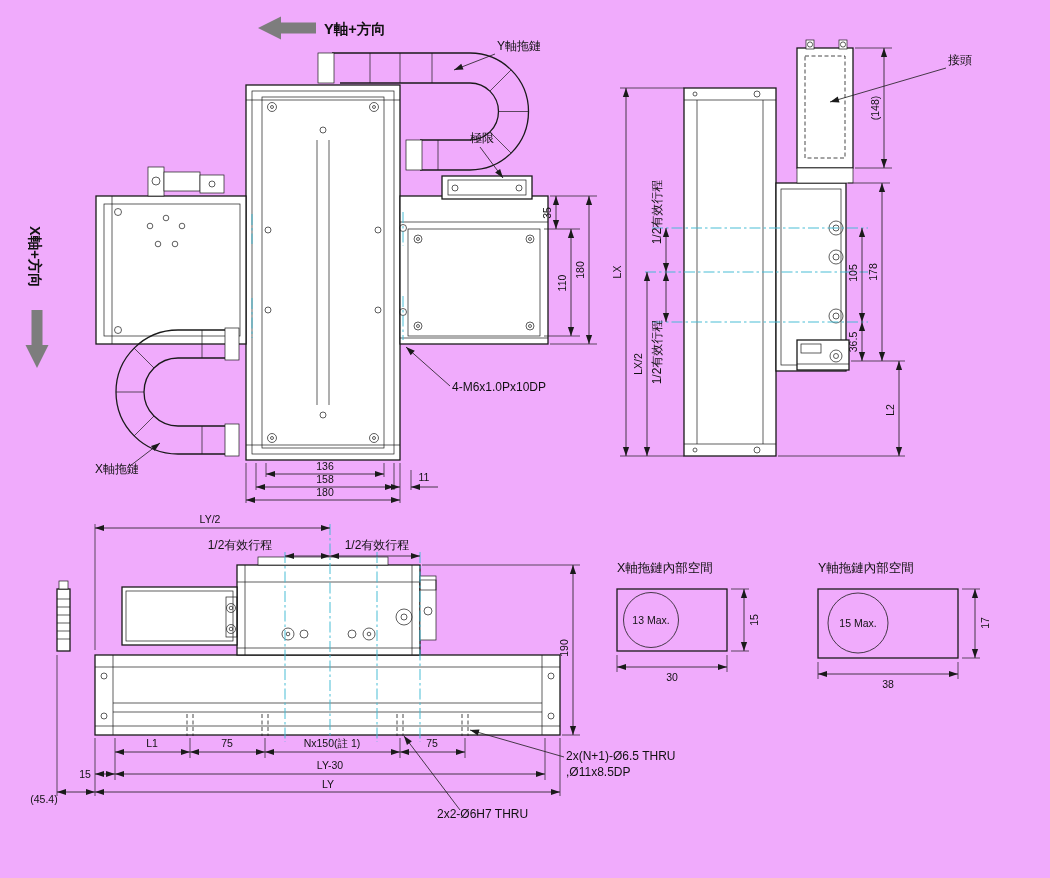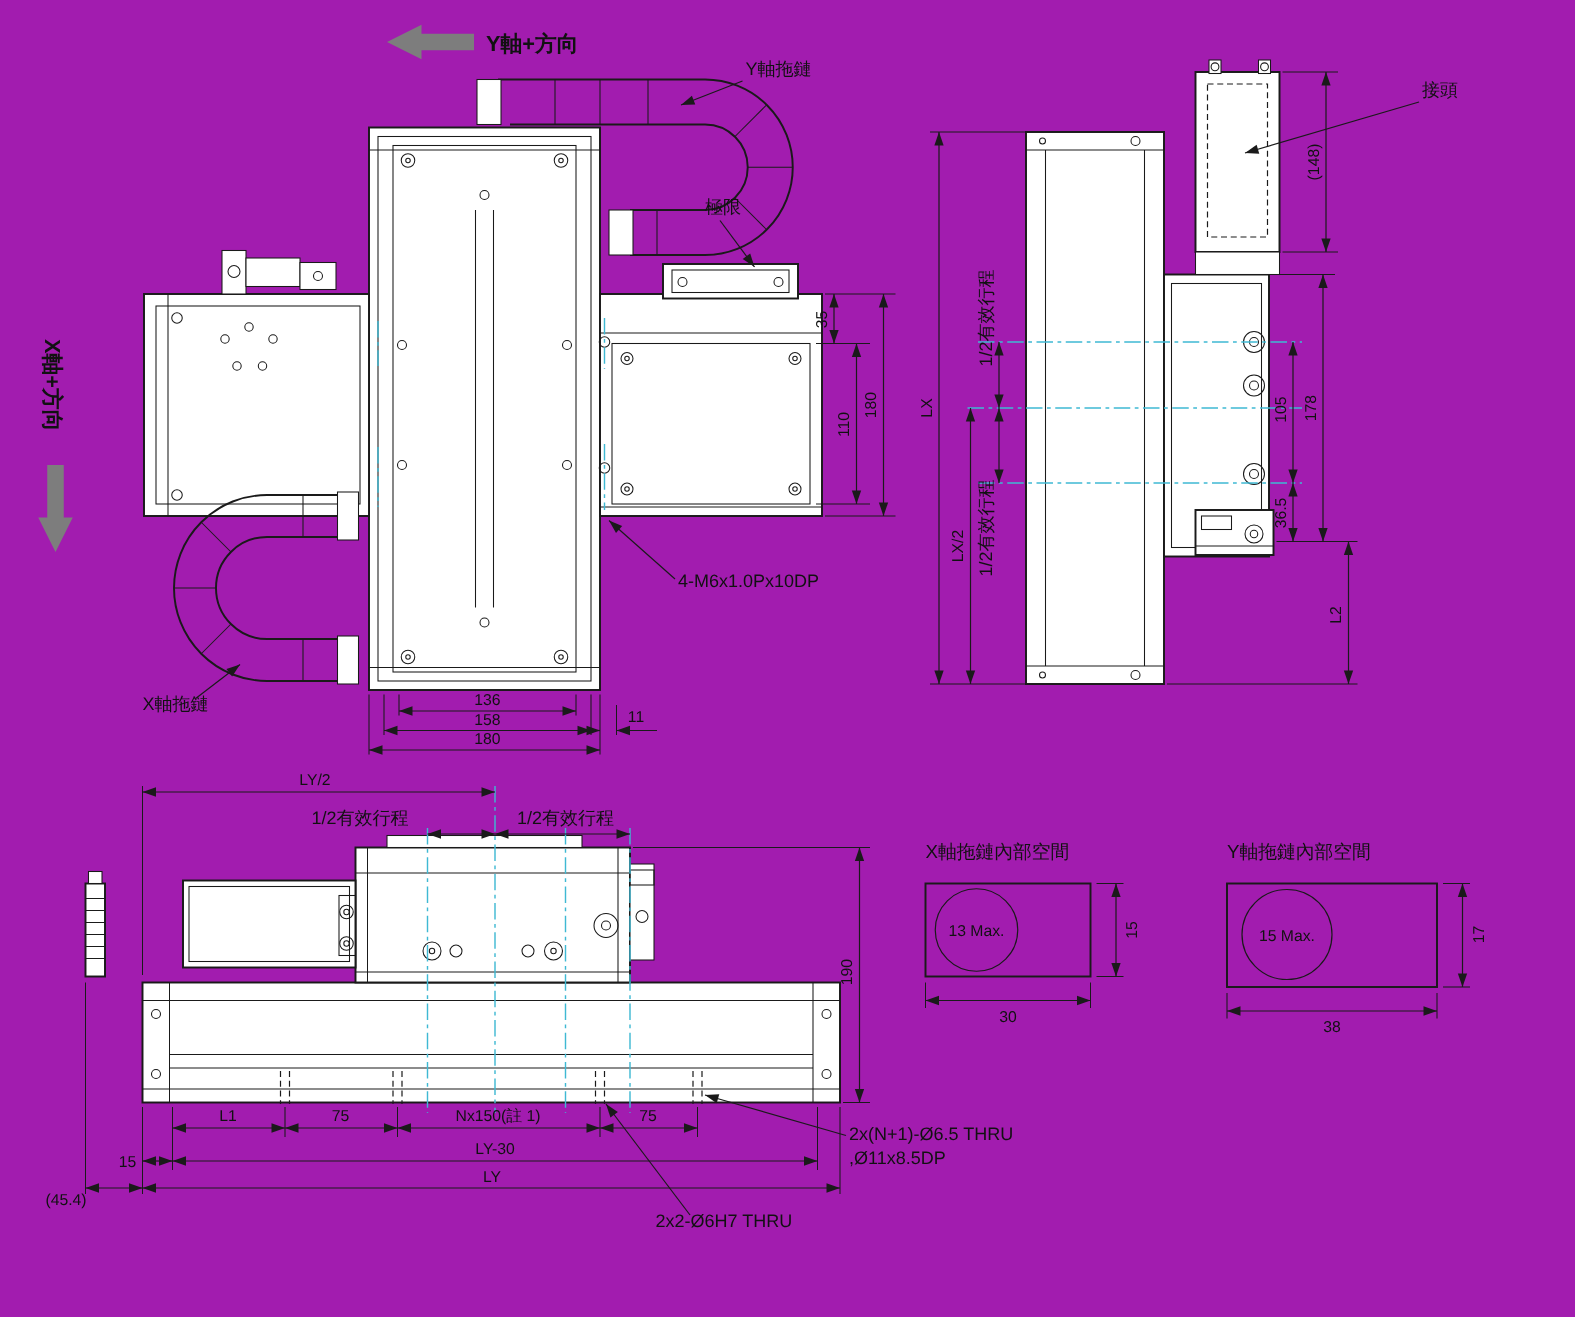--- a/index.html
+++ b/index.html
@@ -1,16 +1,16 @@
 <!DOCTYPE html>
 <html><head>
 <meta charset="utf-8">
 <style>
   html,body{margin:0;padding:0;background:#ffffff;}
-  .page{width:1050px;height:878px;background:#a21caf;position:relative;overflow:hidden;}
+  .page{width:1050px;height:878px;background:#f0abfc;position:relative;overflow:hidden;}
   svg{font-family:"Liberation Sans","DejaVu Sans",sans-serif;}
   .o {fill:none;stroke:#1a1a1a;stroke-width:1.3;}
   .ow{fill:#ffffff;stroke:#1a1a1a;stroke-width:1.3;}
   .t {fill:none;stroke:#1a1a1a;stroke-width:0.7;}
   .tw{fill:#ffffff;stroke:#1a1a1a;stroke-width:0.7;}
   .d {fill:none;stroke:#1a1a1a;stroke-width:0.8;}
   .e {fill:none;stroke:#1a1a1a;stroke-width:0.7;}
   .h {fill:none;stroke:#1a1a1a;stroke-width:0.8;stroke-dasharray:4 2.5;}
   .c {fill:none;stroke:#3fb9d3;stroke-width:0.95;stroke-dasharray:11 3 2.5 3;}
   text{fill:#111111;}

